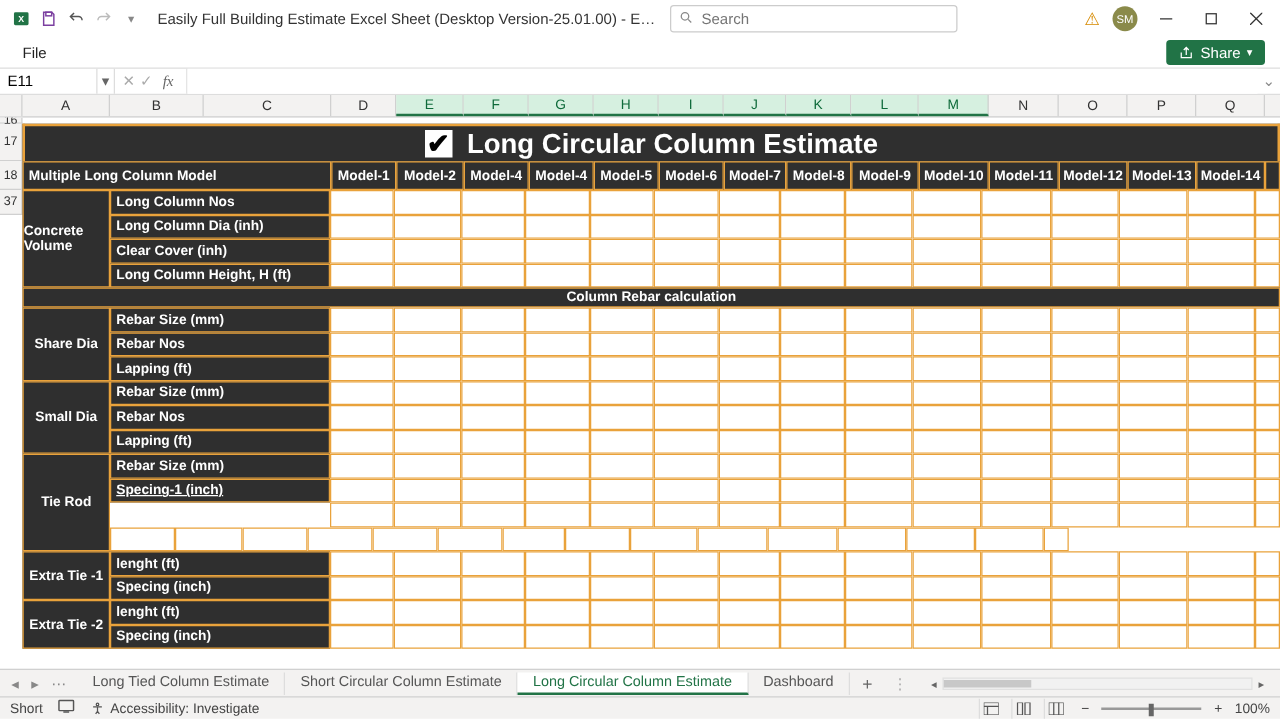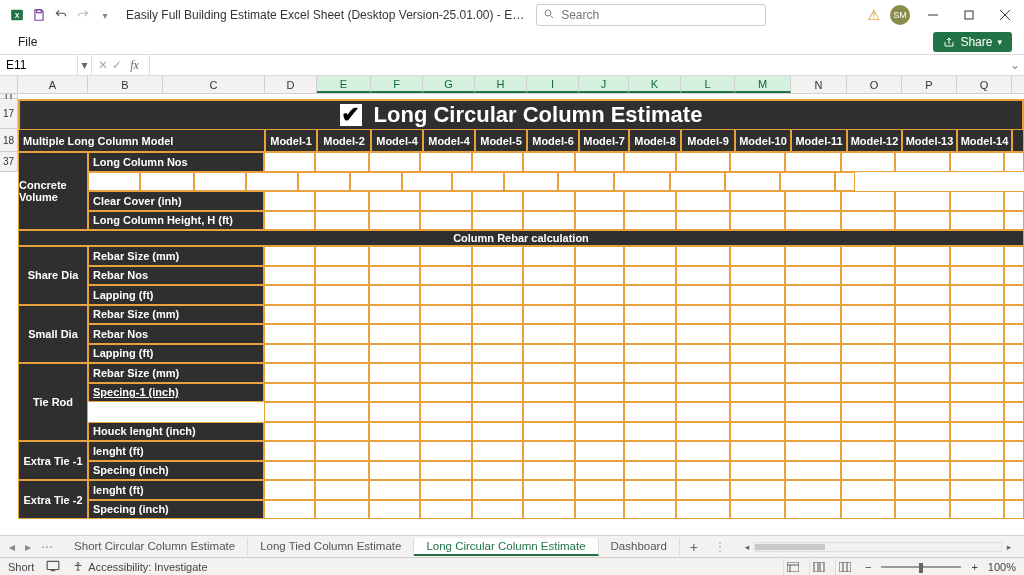--- a/index.html
+++ b/index.html
@@ -180,21 +180,21 @@
       <div class="hcell" style="width: 55px;">O</div>
       <div class="hcell" style="width: 55px;">P</div>
       <div class="hcell" style="width: 55px;">Q</div>
     </div>
 </div>
 
 <div class="grid-wrap">
   <div class="grid">
 
     <div id="rowhdrs" style="position:absolute;left:0;top:0;width:18px;">
-        <div style="position: absolute; top: 0px; left: 0px; width: 18px; height: 5px; border-right: 1px solid rgb(208, 208, 208); border-bottom: 1px solid rgb(208, 208, 208); background: rgb(243, 242, 241); display: flex; align-items: center; justify-content: center; font-size: 10px; color: rgb(51, 51, 51);">11</div>
+        <div style="position: absolute; top: 0px; left: 0px; width: 18px; height: 5px; border-right: 1px solid rgb(208, 208, 208); border-bottom: 1px solid rgb(208, 208, 208); background: rgb(243, 242, 241); display: flex; align-items: center; justify-content: center; font-size: 10px; color: rgb(51, 51, 51);">16</div>
         <div style="position: absolute; top: 5px; left: 0px; width: 18px; height: 30px; border-right: 1px solid rgb(208, 208, 208); border-bottom: 1px solid rgb(208, 208, 208); background: rgb(243, 242, 241); display: flex; align-items: center; justify-content: center; font-size: 10px; color: rgb(51, 51, 51);">17</div>
         <div style="position: absolute; top: 35px; left: 0px; width: 18px; height: 23px; border-right: 1px solid rgb(208, 208, 208); border-bottom: 1px solid rgb(208, 208, 208); background: rgb(243, 242, 241); display: flex; align-items: center; justify-content: center; font-size: 10px; color: rgb(51, 51, 51);">18</div>
         <div style="position: absolute; top: 58px; left: 0px; width: 18px; height: 19.5px; border-right: 1px solid rgb(208, 208, 208); border-bottom: 1px solid rgb(208, 208, 208); background: rgb(243, 242, 241); display: flex; align-items: center; justify-content: center; font-size: 10px; color: rgb(51, 51, 51);">19</div>
         <div style="position: absolute; top: 58px; left: 0px; width: 18px; height: 19.5px; border-right: 1px solid rgb(208, 208, 208); border-bottom: 1px solid rgb(208, 208, 208); background: rgb(243, 242, 241); display: flex; align-items: center; justify-content: center; font-size: 10px; color: rgb(51, 51, 51);">20</div>
         <div style="position: absolute; top: 58px; left: 0px; width: 18px; height: 19.5px; border-right: 1px solid rgb(208, 208, 208); border-bottom: 1px solid rgb(208, 208, 208); background: rgb(243, 242, 241); display: flex; align-items: center; justify-content: center; font-size: 10px; color: rgb(51, 51, 51);">21</div>
         <div style="position: absolute; top: 58px; left: 0px; width: 18px; height: 19.5px; border-right: 1px solid rgb(208, 208, 208); border-bottom: 1px solid rgb(208, 208, 208); background: rgb(243, 242, 241); display: flex; align-items: center; justify-content: center; font-size: 10px; color: rgb(51, 51, 51);">22</div>
         <div style="position: absolute; top: 58px; left: 0px; width: 18px; height: 16px; border-right: 1px solid rgb(208, 208, 208); border-bottom: 1px solid rgb(208, 208, 208); background: rgb(243, 242, 241); display: flex; align-items: center; justify-content: center; font-size: 10px; color: rgb(51, 51, 51);">23</div>
         <div style="position: absolute; top: 58px; left: 0px; width: 18px; height: 19.5px; border-right: 1px solid rgb(208, 208, 208); border-bottom: 1px solid rgb(208, 208, 208); background: rgb(243, 242, 241); display: flex; align-items: center; justify-content: center; font-size: 10px; color: rgb(51, 51, 51);">24</div>
         <div style="position: absolute; top: 58px; left: 0px; width: 18px; height: 19.5px; border-right: 1px solid rgb(208, 208, 208); border-bottom: 1px solid rgb(208, 208, 208); background: rgb(243, 242, 241); display: flex; align-items: center; justify-content: center; font-size: 10px; color: rgb(51, 51, 51);">25</div>
         <div style="position: absolute; top: 58px; left: 0px; width: 18px; height: 19.5px; border-right: 1px solid rgb(208, 208, 208); border-bottom: 1px solid rgb(208, 208, 208); background: rgb(243, 242, 241); display: flex; align-items: center; justify-content: center; font-size: 10px; color: rgb(51, 51, 51);">26</div>
@@ -247,20 +247,21 @@
           <div class="datacell" style="width: 52px;"></div>
           <div class="datacell" style="width: 54px;"></div>
           <div class="datacell" style="width: 56px;"></div>
           <div class="datacell" style="width: 56px;"></div>
           <div class="datacell" style="width: 55px;"></div>
           <div class="datacell" style="width: 55px;"></div>
           <div class="datacell" style="width: 55px;"></div>
           <div class="datacell" style="width: 20px;"></div>
         </div>
         <div style="position: absolute; top: 77.5px; left: 70px; right: 0px; height: 19.5px; display: flex;">
+          <div class="labelcell" style="width: 177px;">Long Column Dia (inh)</div>
           <div class="datacell" style="width: 52px;"></div>
           <div class="datacell" style="width: 54px;"></div>
           <div class="datacell" style="width: 52px;"></div>
           <div class="datacell" style="width: 52px;"></div>
           <div class="datacell" style="width: 52px;"></div>
           <div class="datacell" style="width: 52px;"></div>
           <div class="datacell" style="width: 50px;"></div>
           <div class="datacell" style="width: 52px;"></div>
           <div class="datacell" style="width: 54px;"></div>
           <div class="datacell" style="width: 56px;"></div>
@@ -468,21 +469,20 @@
           <div class="datacell" style="width: 52px;"></div>
           <div class="datacell" style="width: 54px;"></div>
           <div class="datacell" style="width: 56px;"></div>
           <div class="datacell" style="width: 56px;"></div>
           <div class="datacell" style="width: 55px;"></div>
           <div class="datacell" style="width: 55px;"></div>
           <div class="datacell" style="width: 55px;"></div>
           <div class="datacell" style="width: 20px;"></div>
         </div>
         <div style="position: absolute; top: 327.5px; left: 70px; right: 0px; height: 19.5px; display: flex;">
-          <div class="labelcell" style="width: 177px;">Houck lenght (inch)</div>
           <div class="datacell" style="width: 52px;"></div>
           <div class="datacell" style="width: 54px;"></div>
           <div class="datacell" style="width: 52px;"></div>
           <div class="datacell" style="width: 52px;"></div>
           <div class="datacell" style="width: 52px;"></div>
           <div class="datacell" style="width: 52px;"></div>
           <div class="datacell" style="width: 50px;"></div>
           <div class="datacell" style="width: 52px;"></div>
           <div class="datacell" style="width: 54px;"></div>
           <div class="datacell" style="width: 56px;"></div>
@@ -570,22 +570,22 @@
   </div>
 </div>
 
 <div class="tabsbar">
   <div class="nav">
     <span>◂</span>
     <span>▸</span>
     <span>⋯</span>
   </div>
   <div id="tabs" style="display: flex;">
+      <div class="tab">Long Tied Column Estimate</div>
       <div class="tab">Short Circular Column Estimate</div>
-      <div class="tab">Long Tied Column Estimate</div>
       <div class="tab active">Long Circular Column Estimate</div>
       <div class="tab">Dashboard</div>
     </div>
   <div class="newtab">+</div>
   <span style="color:#aaa;padding:0 6px">⋮</span>
   <div class="scrollbar">
     <span class="arrow" style="left:0">◂</span>
     <div class="track">
         <div class="thumb"></div>
       </div>

